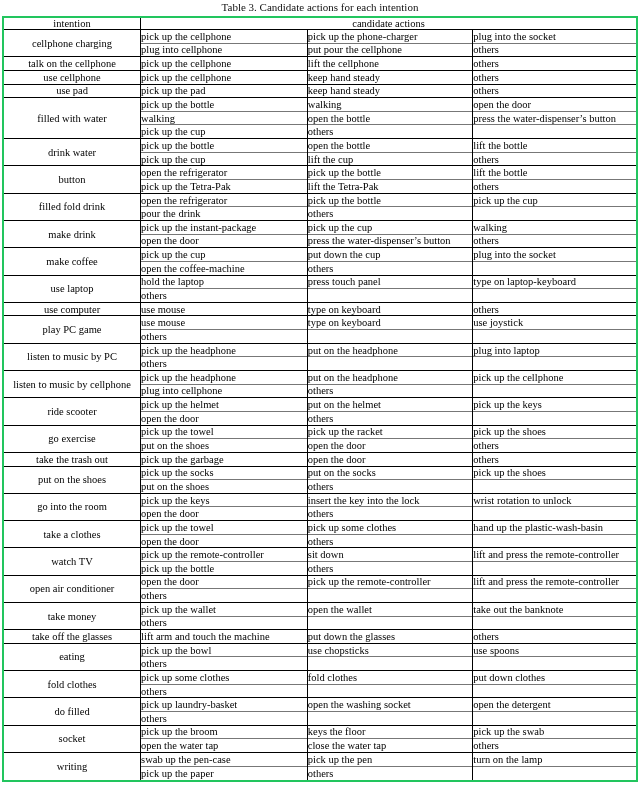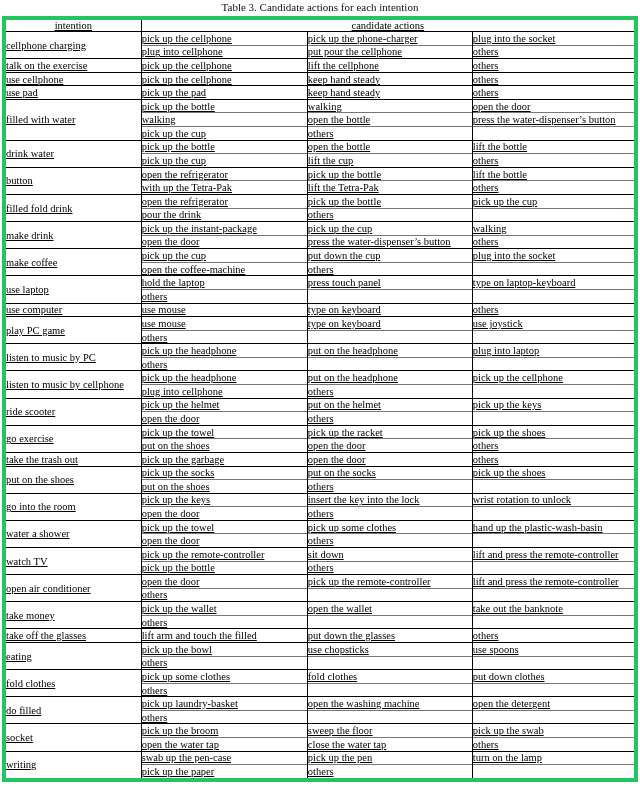--- a/index.html
+++ b/index.html
@@ -22,41 +22,40 @@
     text-align: center;
     font-size: 11px;
     color: #111;
   }
   table.cand {
     border-collapse: collapse;
     table-layout: fixed;
     width: 636px;
     height: 766px;
     margin: 2px 2px 16px 2px;
-    border: 4px solid #22c55e;
-    text-decoration: underline;
+    border: 2px solid #22c55e;
   }
   table.cand th, table.cand td {
     font-family: "Liberation Serif", "DejaVu Serif", serif;
     font-size: 10.5px;
     font-weight: normal;
     line-height: 11px;
     padding: 0;
     overflow: hidden;
     white-space: nowrap;
     vertical-align: middle;
     border-left: 1px solid #000;
     border-right: 1px solid #000;
   }
   table.cand th {
     text-align: center;
     border-bottom: 1.5px solid #000;
   }
   td.intention {
-    text-align: left;
+    text-align: center;
   }
   td.action {
     text-align: left;
     padding-left: 5px;
   }
   tr.group-first > td {
     border-top: 1.5px solid #000;
   }
   tr.sub-row > td {
     border-top: 1px solid #777;
@@ -86,21 +85,21 @@
           <td class="action">pick up the cellphone</td>
           <td class="action">pick up the phone-charger</td>
           <td class="action">plug into the socket</td>
         </tr>
         <tr class="sub-row">
           <td class="action">plug into cellphone</td>
           <td class="action">put pour the cellphone</td>
           <td class="action">others</td>
         </tr>
         <tr class="group-first">
-          <td class="intention" rowspan="1">talk on the exercise</td>
+          <td class="intention" rowspan="1">talk on the cellphone</td>
           <td class="action">pick up the cellphone</td>
           <td class="action">lift the cellphone</td>
           <td class="action">others</td>
         </tr>
         <tr class="group-first">
           <td class="intention" rowspan="1">use cellphone</td>
           <td class="action">pick up the cellphone</td>
           <td class="action">keep hand steady</td>
           <td class="action">others</td>
         </tr>
@@ -137,21 +136,21 @@
           <td class="action">lift the cup</td>
           <td class="action">others</td>
         </tr>
         <tr class="group-first">
           <td class="intention" rowspan="2">button</td>
           <td class="action">open the refrigerator</td>
           <td class="action">pick up the bottle</td>
           <td class="action">lift the bottle</td>
         </tr>
         <tr class="sub-row">
-          <td class="action">with up the Tetra-Pak</td>
+          <td class="action">pick up the Tetra-Pak</td>
           <td class="action">lift the Tetra-Pak</td>
           <td class="action">others</td>
         </tr>
         <tr class="group-first">
           <td class="intention" rowspan="2">filled fold drink</td>
           <td class="action">open the refrigerator</td>
           <td class="action">pick up the bottle</td>
           <td class="action">pick up the cup</td>
         </tr>
         <tr class="sub-row">
@@ -275,21 +274,21 @@
           <td class="action">pick up the keys</td>
           <td class="action">insert the key into the lock</td>
           <td class="action">wrist rotation to unlock</td>
         </tr>
         <tr class="sub-row">
           <td class="action">open the door</td>
           <td class="action">others</td>
           <td class="action"></td>
         </tr>
         <tr class="group-first">
-          <td class="intention" rowspan="2">water a shower</td>
+          <td class="intention" rowspan="2">take a clothes</td>
           <td class="action">pick up the towel</td>
           <td class="action">pick up some clothes</td>
           <td class="action">hand up the plastic-wash-basin</td>
         </tr>
         <tr class="sub-row">
           <td class="action">open the door</td>
           <td class="action">others</td>
           <td class="action"></td>
         </tr>
         <tr class="group-first">
@@ -320,21 +319,21 @@
           <td class="action">open the wallet</td>
           <td class="action">take out the banknote</td>
         </tr>
         <tr class="sub-row">
           <td class="action">others</td>
           <td class="action"></td>
           <td class="action"></td>
         </tr>
         <tr class="group-first">
           <td class="intention" rowspan="1">take off the glasses</td>
-          <td class="action">lift arm and touch the filled</td>
+          <td class="action">lift arm and touch the machine</td>
           <td class="action">put down the glasses</td>
           <td class="action">others</td>
         </tr>
         <tr class="group-first">
           <td class="intention" rowspan="2">eating</td>
           <td class="action">pick up the bowl</td>
           <td class="action">use chopsticks</td>
           <td class="action">use spoons</td>
         </tr>
         <tr class="sub-row">
@@ -349,32 +348,32 @@
           <td class="action">put down clothes</td>
         </tr>
         <tr class="sub-row">
           <td class="action">others</td>
           <td class="action"></td>
           <td class="action"></td>
         </tr>
         <tr class="group-first">
           <td class="intention" rowspan="2">do filled</td>
           <td class="action">pick up laundry-basket</td>
-          <td class="action">open the washing machine</td>
+          <td class="action">open the washing socket</td>
           <td class="action">open the detergent</td>
         </tr>
         <tr class="sub-row">
           <td class="action">others</td>
           <td class="action"></td>
           <td class="action"></td>
         </tr>
         <tr class="group-first">
           <td class="intention" rowspan="2">socket</td>
           <td class="action">pick up the broom</td>
-          <td class="action">sweep the floor</td>
+          <td class="action">keys the floor</td>
           <td class="action">pick up the swab</td>
         </tr>
         <tr class="sub-row">
           <td class="action">open the water tap</td>
           <td class="action">close the water tap</td>
           <td class="action">others</td>
         </tr>
         <tr class="group-first">
           <td class="intention" rowspan="2">writing</td>
           <td class="action">swab up the pen-case</td>

